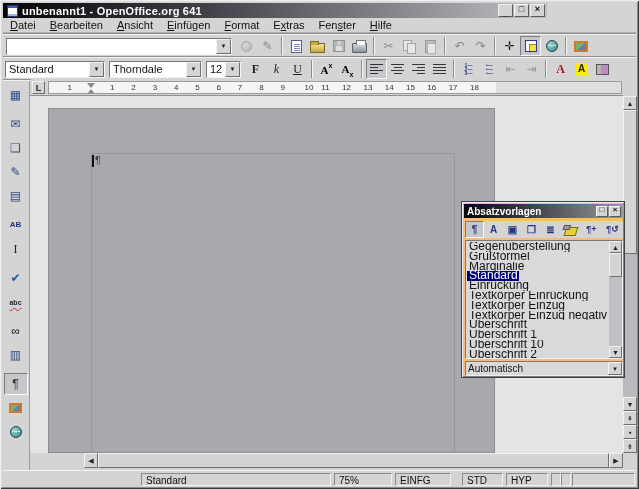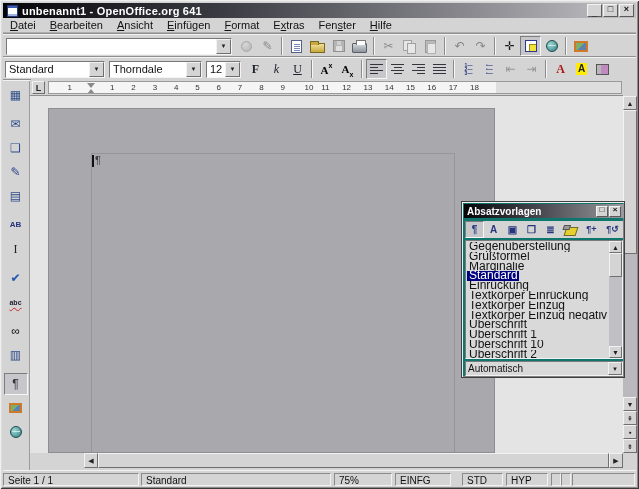--- a/index.html
+++ b/index.html
@@ -2,21 +2,21 @@
 <html><head>
 <meta charset="utf-8">
 <style>
   *{margin:0;padding:0;box-sizing:border-box}
   html,body{width:639px;height:489px;overflow:hidden}
   body{font-family:"Liberation Sans",sans-serif;background:#d4d4d4;position:relative}
   #win{position:absolute;inset:0;background:#d4d4d4;
        box-shadow:inset 1px 1px 0 #efefef, inset -1px -1px 0 #3a3a3a,
                   inset 2px 2px 0 #dcdcdc, inset -2px -2px 0 #8a8a8a;}
   
-  #titlebar{position:absolute;left:3px;top:3px;width:633px;height:15px;
+  #titlebar{position:absolute;left:3px;top:3px;width:544px;height:15px;
     background:linear-gradient(90deg,#050508 0%,#3c3c44 35%,#8c8c92 75%,#c2c2c6 100%);
     display:flex;align-items:center;padding:0 2px;color:#fff;font-size:11px;font-weight:bold}
   .appicon{width:11px;height:12px;background:#fff;border:1px solid #223a7a;margin:0 4px 0 2px;
     box-shadow:inset 0 2px 0 #3d5bb0, inset 0 -2px 0 #9fb2e0;flex:none}
   #titletext{white-space:nowrap;letter-spacing:.2px}
   #win-controls{margin-left:auto;display:flex;gap:1px}
   .wbtn{width:15px;height:13px;background:#d4d4d4;border:1px solid;
     border-color:#f4f4f4 #5a5a5a #5a5a5a #f4f4f4;display:flex;align-items:center;justify-content:center;
     font-size:9px;font-weight:bold;color:#111;line-height:1}
   .wbtn span{transform:translateY(-1px)}
@@ -120,21 +120,21 @@
     border-top:1px solid #f2f2f2}
   .scell{position:absolute;top:2px;height:13px;font-size:10px;color:#111;padding:1px 4px;
     border:1px solid;border-color:#8a8a8a #f2f2f2 #f2f2f2 #8a8a8a;white-space:nowrap;overflow:hidden}
   
   .combo{display:flex;align-items:stretch;background:#fff;border:1px solid;border-color:#777 #f4f4f4 #f4f4f4 #777;height:17px;margin-right:4px;flex:none}
   .cval{font-size:11px;color:#111;padding:1px 3px;flex:1;overflow:hidden;white-space:nowrap}
   .cbtn{width:15px;background:#d4d4d4;border:1px solid;border-color:#f2f2f2 #6f6f6f #6f6f6f #f2f2f2;
     display:flex;align-items:center;justify-content:center;font-size:6px;color:#222;flex:none}
   .urlin{border:none;outline:none;flex:1;font-size:11px;padding:1px 3px;background:#fff}
   
-  #stylist{position:absolute;left:461px;top:201px;width:164px;height:177px;background:#0f766e;
+  #stylist{position:absolute;left:461px;top:201px;width:164px;height:177px;background:#fdba74;
     border:1px solid #404040;box-shadow:inset 1px 1px 0 #f0f0f0,inset -1px -1px 0 #808080;z-index:10}
   #sty-title{position:absolute;left:2px;top:2px;width:160px;height:14px;
     background:linear-gradient(90deg,#050508,#44444c 45%,#9a9aa0);color:#fff;font-size:10px;font-weight:bold;
     display:flex;align-items:center;padding:0 3px}
   #sty-title .wbtn{width:12px;height:11px;font-size:8px}
   #sty-btns{margin-left:auto;display:flex;gap:1px}
   #sty-tools-row{position:absolute;left:2px;top:18px;width:160px;height:19px;display:flex;align-items:center;padding:0 1px}
   .sbtn{width:19px;height:17px;background:#d4d4d4;border:1px solid transparent;
     display:flex;align-items:center;justify-content:center;flex:none}
   .sbtn.pressed{border-color:#7d7d7d #f6f6f6 #f6f6f6 #7d7d7d;background:#c7c7cb}
@@ -462,21 +462,20 @@
           <span>◀</span>
         </span>
       <div id="hthumb"></div>
       <span class="sbn">
           <span>▶</span>
         </span>
     </div>
   </div>
 
   <div id="statusbar">
-      <div class="scell" style="left: 0px; width: 136px;">Seite 1 / 1</div>
       <div class="scell" style="left: 138px; width: 190px;">Standard</div>
       <div class="scell" style="left: 331px; width: 58px;">75%</div>
       <div class="scell" style="left: 392px; width: 56px;">EINFG</div>
       <div class="scell" style="left: 459px; width: 41px;">STD</div>
       <div class="scell" style="left: 503px; width: 42px;">HYP</div>
       <div class="scell" style="left: 548px; width: 8px;"></div>
       <div class="scell" style="left: 558px; width: 8px;"></div>
       <div class="scell" style="left: 569px; width: 63px;"></div>
     </div>
 

